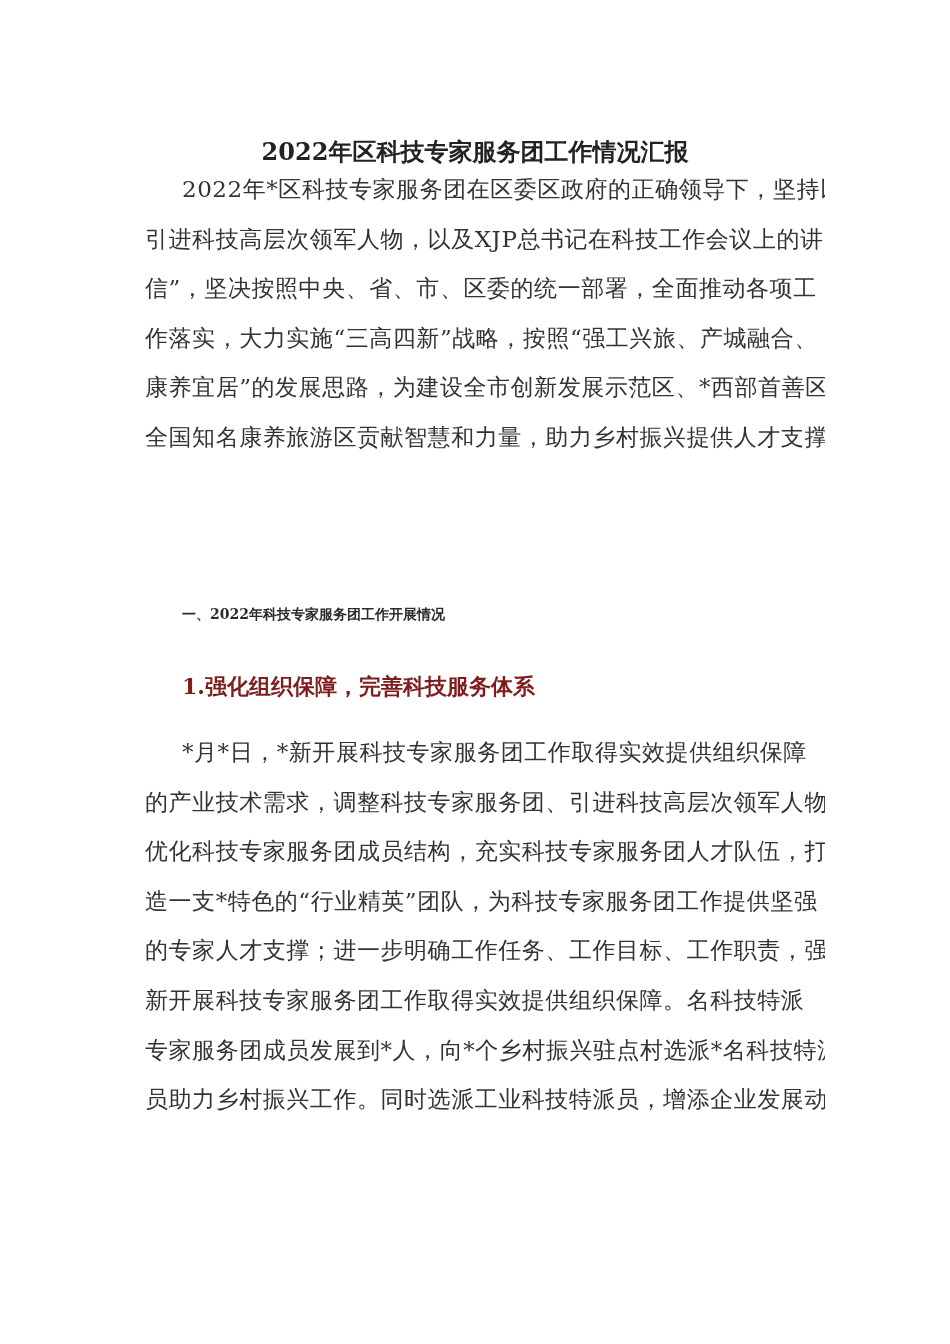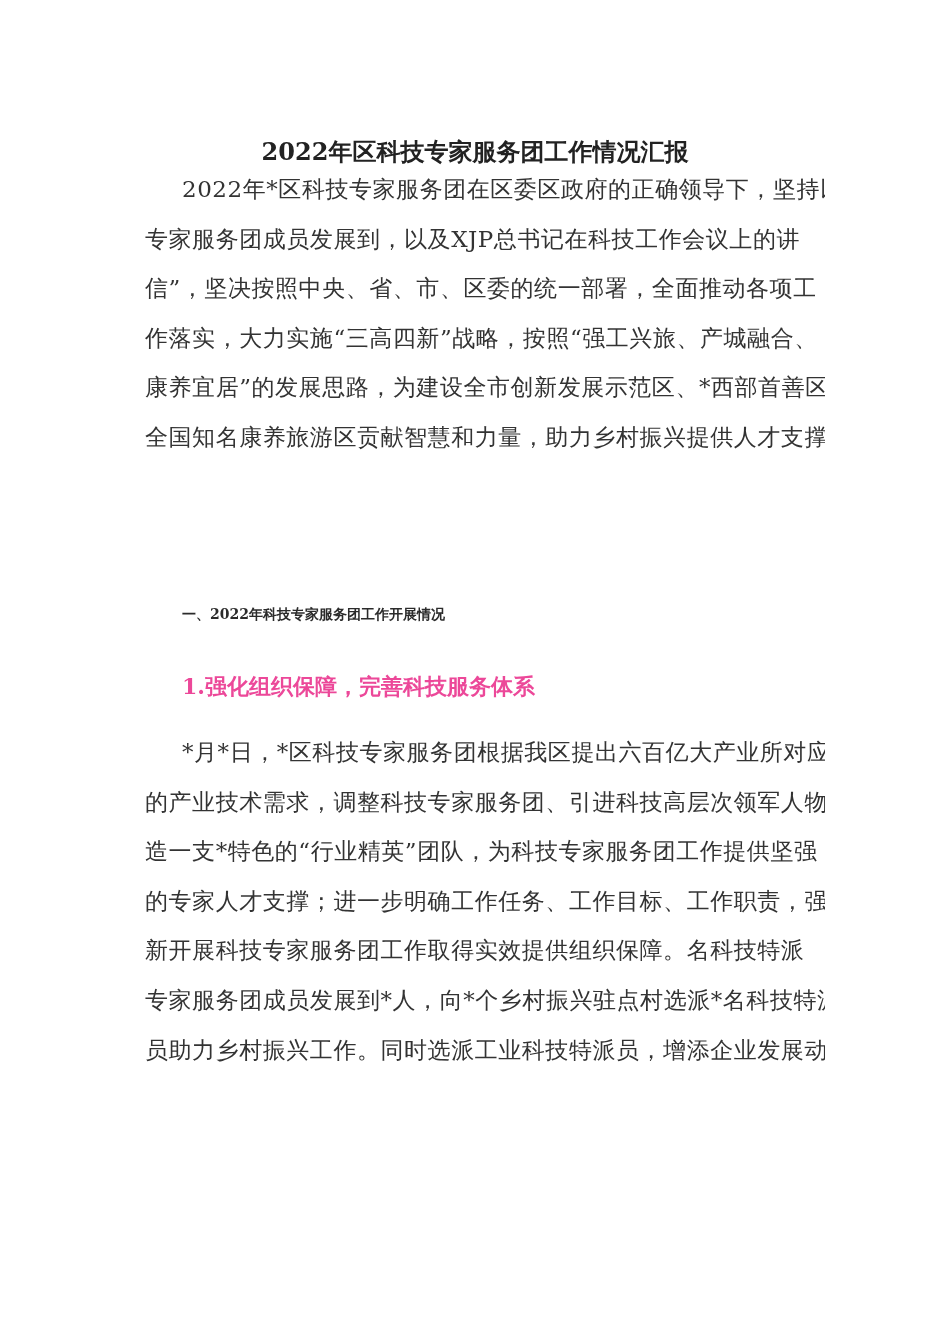--- a/index.html
+++ b/index.html
@@ -16,43 +16,44 @@
   }
   .body {
     position: absolute; left: 145px; width: 680px;
     font-size: 23px; line-height: 49.6px; color: #333;
     text-align: justify; text-align-last: left;
   }
   .p1 { top: 165px; }
   .line { display: block; white-space: nowrap; height: 49.6px; overflow: hidden; letter-spacing: 0.55px; }
   .indent { padding-left: 37px; }
   .h1 { position: absolute; top: 606px; left: 182px; font-size: 14px; font-weight: bold; color: #2b2b2b; }
-  .h2 { position: absolute; top: 672px; left: 182px; font-size: 22px; font-weight: bold; color: #ec4899; }
+  .h2 { position: absolute; top: 672px; left: 182px; font-size: 22px; font-weight: bold; color: #7f1d1d; }
   .p2 { top: 728px; }
 </style>
 </head>
 <body>
 
 <div class="page">
   <div class="title">2022年区科技专家服务团工作情况汇报</div>
 
   <div class="body p1">
     <span class="line indent">2022年*区科技专家服务团在区委区政府的正确领导下，坚持以</span>
-    <span class="line">专家服务团成员发展到，以及XJP总书记在科技工作会议上的讲</span>
+    <span class="line">引进科技高层次领军人物，以及XJP总书记在科技工作会议上的讲</span>
     <span class="line">信”，坚决按照中央、省、市、区委的统一部署，全面推动各项工</span>
     <span class="line">作落实，大力实施“三高四新”战略，按照“强工兴旅、产城融合、</span>
     <span class="line">康养宜居”的发展思路，为建设全市创新发展示范区、*西部首善区、</span>
     <span class="line">全国知名康养旅游区贡献智慧和力量，助力乡村振兴提供人才支撑。</span>
   </div>
 
   <div class="h1">一、2022年科技专家服务团工作开展情况</div>
   <div class="h2">1.强化组织保障，完善科技服务体系</div>
 
   <div class="body p2">
-    <span class="line indent">*月*日，*区科技专家服务团根据我区提出六百亿大产业所对应</span>
+    <span class="line indent">*月*日，*新开展科技专家服务团工作取得实效提供组织保障</span>
     <span class="line">的产业技术需求，调整科技专家服务团、引进科技高层次领军人物，</span>
+    <span class="line">优化科技专家服务团成员结构，充实科技专家服务团人才队伍，打</span>
     <span class="line">造一支*特色的“行业精英”团队，为科技专家服务团工作提供坚强</span>
     <span class="line">的专家人才支撑；进一步明确工作任务、工作目标、工作职责，强</span>
     <span class="line">新开展科技专家服务团工作取得实效提供组织保障。名科技特派</span>
     <span class="line">专家服务团成员发展到*人，向*个乡村振兴驻点村选派*名科技特派</span>
     <span class="line">员助力乡村振兴工作。同时选派工业科技特派员，增添企业发展动</span>
   </div>
 </div>
 
 </body></html>

